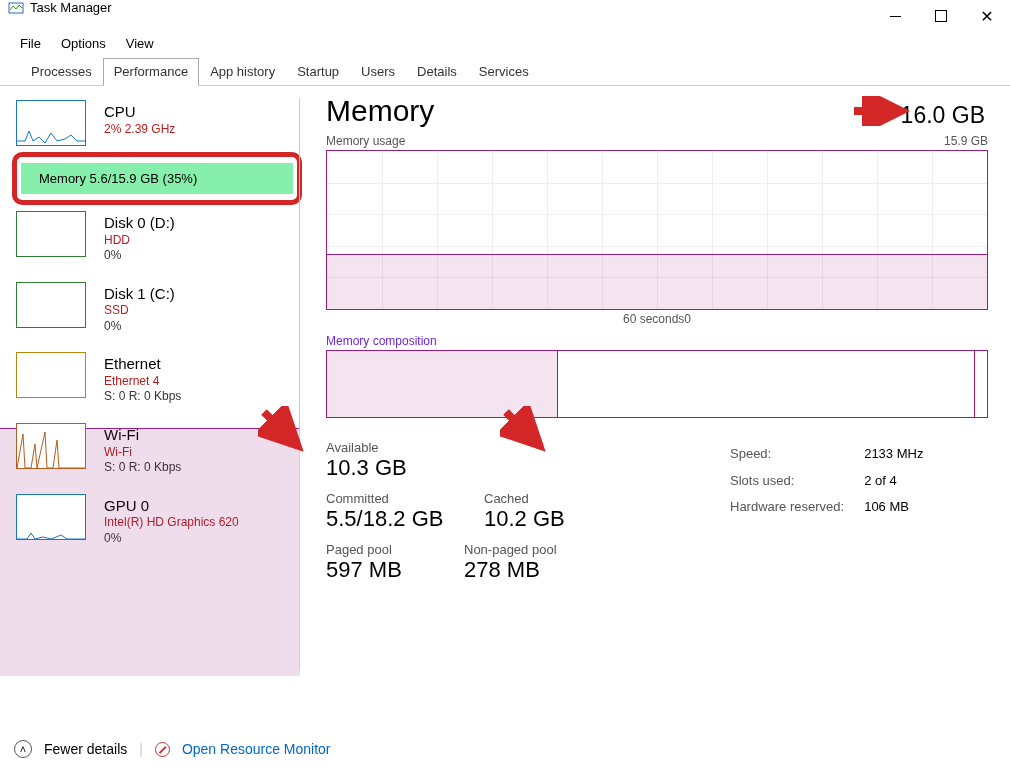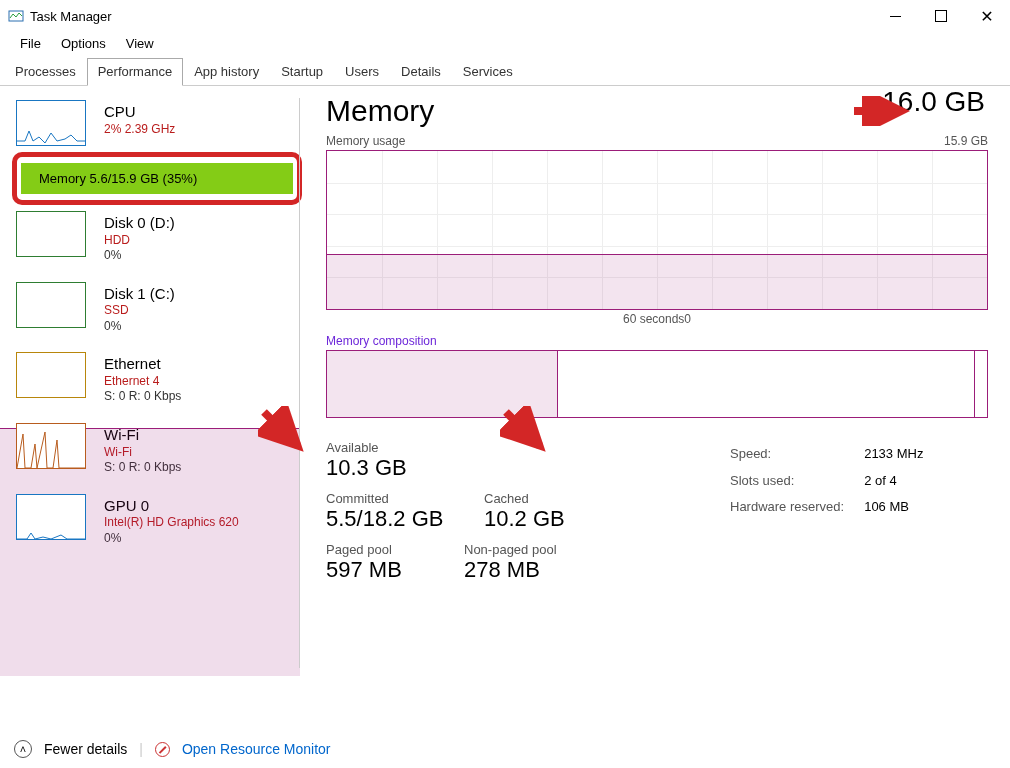--- a/index.html
+++ b/index.html
@@ -1,50 +1,50 @@
 <!DOCTYPE html>
 <html><head>
 <meta charset="utf-8">
 <style>
   * { box-sizing: border-box; margin: 0; padding: 0; }
   body { font-family: "Segoe UI", Arial, sans-serif; font-size: 13px; color: #000; background: #fff; width: 1010px; height: 768px; overflow: hidden; position: relative; }
 
-  .titlebar { display: flex; align-items: center; height: 32px; padding: 0 0 0 8px; }
+  .titlebar { display: flex; height: 32px; padding: 0 0 0 8px; }
   .titlebar .app-icon { width: 16px; height: 16px; margin-right: 6px; display:inline-block; }
   .titlebar .title { font-size: 13px; }
   .win-controls { margin-left: auto; display: flex; }
   .win-controls div { width: 46px; height: 32px; display:flex; align-items:center; justify-content:center; font-size:12px; font-family: Arial; }
   .win-controls .min::after{content:"";display:block;width:11px;height:1px;background:#000;}
   .win-controls .max::after{content:"";display:block;width:10px;height:10px;border:1px solid #000;}
   .win-controls .close{font-size:16px;}
 
   .menubar { display:flex; padding: 2px 4px 4px 10px; gap: 0; font-size:13px;}
   .menubar div { padding: 2px 10px; }
 
-  .tabs { display:flex; border-bottom:1px solid #ccc; padding-left:4px;}
+  .tabs { display:flex; border-bottom:1px solid #ccc; padding-left:20px;}
   .tabs .tab { padding: 5px 10px 6px; border:1px solid transparent; border-bottom:none; font-size:13px; color:#333; position:relative; top:1px;}
   .tabs .tab.active { border-color:#aaa; background:#fff; border-bottom:1px solid #fff;}
 
   .content { display:flex; height: 590px; }
   .sidebar { width: 300px; padding: 8px 0 0 14px; border-right: none; position:relative;}
   .sidebar-inner { display:flex; flex-direction:column; gap:6px; }
   .side-item { display:flex; align-items:flex-start; padding:6px 2px; cursor:pointer; gap:18px;}
   .side-item .thumb { width:70px; height:46px; border:1px solid #888; flex-shrink:0; position:relative; overflow:hidden; background:#fff;}
   .side-item .info { display:flex; flex-direction:column; line-height:1.3; padding-top:2px;}
   .side-item .info .name { font-size:15px; }
   .side-item .info .sub { font-size:12px; color:#b91c1c;}
   .side-item .info .sub2 { font-size:12px; color:#333;}
   .highlight-box { border:5px solid #d32626; border-radius:10px; padding: 6px 4px; margin: -6px -2px; }
-  .highlight-box .side-item-inner { background:#84cc16; display:flex; gap:10px; padding:8px;}
+  .highlight-box .side-item-inner { background:#86efac; display:flex; gap:10px; padding:8px;}
 
   .divider-v { position:absolute; right:0; top:12px; bottom:8px; width:1px; background:#ccc;}
 
   .main { flex:1; padding: 8px 22px 0 26px; position:relative; }
   .main h1 { font-size:30px; font-weight:400; margin-bottom: 2px;}
-  .total-ram { position:absolute; right:25px; top:0; font-size:28px; }
+  .total-ram { position:absolute; right:25px; top:16px; font-size:23px; }
 
   .chart-label-row { display:flex; justify-content:space-between; font-size:12px; color:#555; margin-top:6px;}
   .memory-chart { border:1px solid #9b1d79; height:160px; position:relative; background:#fff; margin-top:2px;}
   .memory-chart .grid-v { position:absolute; top:0; bottom:0; border-left:1px solid #eee;}
   .memory-chart .grid-h { position:absolute; left:0; right:0; border-top:1px solid #eee;}
   .memory-chart .fill { position:absolute; left:0; right:0; bottom:0; height:35%; background:rgba(155,29,121,0.12); border-top:1px solid #9b1d79;}
   .time-row { display:flex; justify-content:center; font-size:12px; color:#555; margin-top:2px;}
 
   .comp-label { font-size:12px; color:#6d28d9; margin-top:8px;}
   .comp-chart { border:1px solid #9b1d79; height:68px; margin-top:2px; position:relative;}

